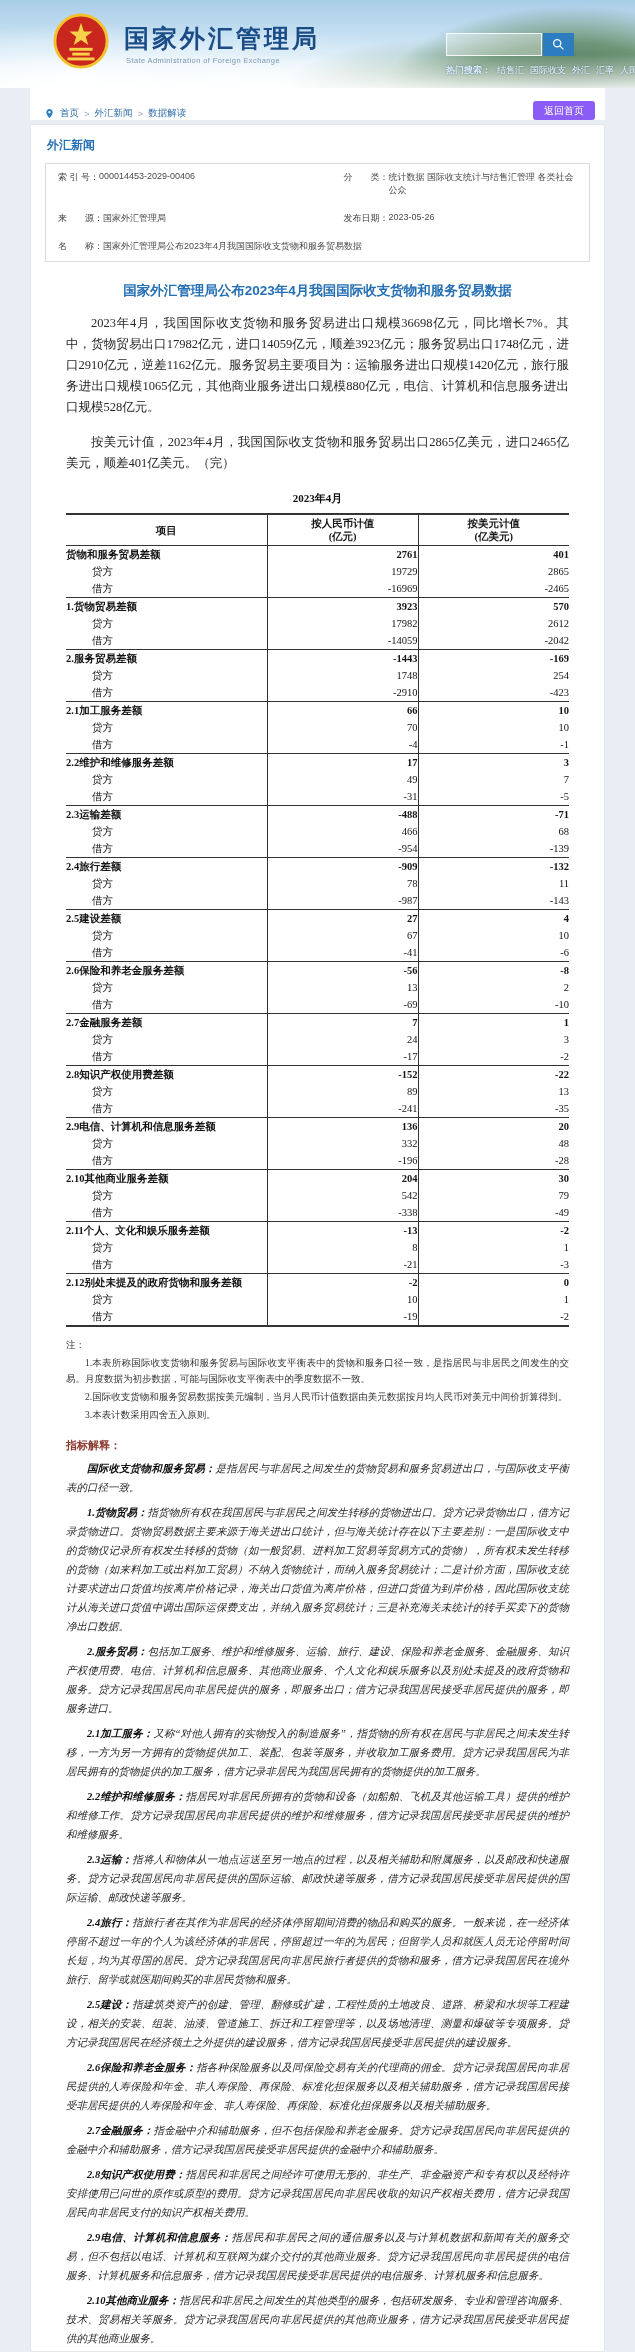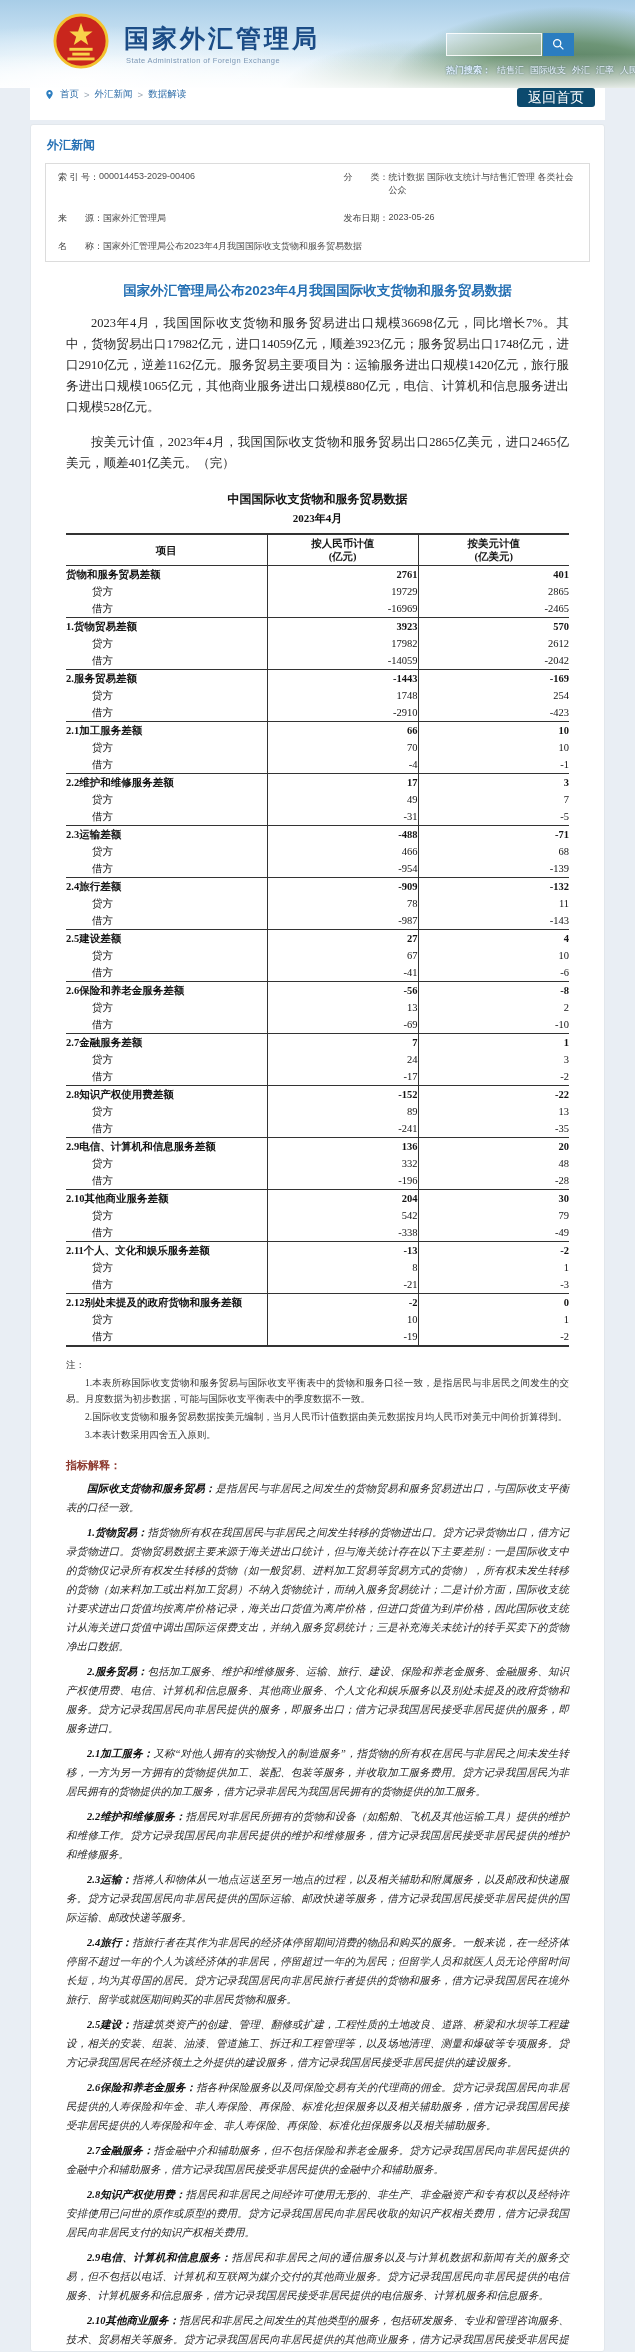--- a/index.html
+++ b/index.html
@@ -23,26 +23,26 @@
   .search-box input{width:100%;height:100%;border:0;background:transparent;outline:none;
       font-size:10px;color:#234;padding:0 6px;box-sizing:border-box;}
   .search-btn{position:absolute;left:543px;top:33px;width:31px;height:23px;background:#2b7dc0;
       display:flex;align-items:center;justify-content:center;cursor:pointer;}
   .hot-line{position:absolute;left:446px;top:64px;font-size:9px;color:#eaf4fd;
       text-shadow:0 0 2px rgba(10,50,90,.6);white-space:nowrap;}
   .hot-line .hot-label{font-weight:bold;color:#dcecfa;}
   .hot-word{margin-left:6px;cursor:pointer;}
   
   .breadcrumb-bar{position:absolute;top:88px;left:30px;width:575px;height:32px;background:#ffffff;
-      box-sizing:border-box;display:flex;align-items:flex-start;padding:0 10px 0 14px;}
+      box-sizing:border-box;display:flex;align-items:flex-end;padding:0 10px 0 14px;}
   .pin{width:11px;height:13px;margin-right:5px;flex:0 0 auto;}
   .crumbs{font-size:9.5px;color:#2e6da8;display:flex;align-items:center;gap:5px;flex:1;}
   .crumb{cursor:pointer;}
   .crumb-sep{color:#9aa7b4;}
-  .back-btn{background:#0c4a6e;color:#fff;font-size:14px;line-height:19px;height:19px;
+  .back-btn{background:#8b5cf6;color:#fff;font-size:10px;line-height:19px;height:19px;
       padding:0 11px;border-radius:3px;cursor:pointer;flex:0 0 auto;}
   
   .main-card{position:absolute;top:124px;left:30px;width:575px;height:2228px;background:#fff;
       border:1px solid #e2e7ec;border-radius:3px;box-sizing:border-box;padding:10px 14px;overflow:hidden;}
   .section-title{font-size:12px;font-weight:bold;color:#2570b4;margin:2px 0 9px 2px;}
   .meta-box{border:1px solid #dcdcdc;padding:7px 12px 8px;font-size:9px;color:#4a4a4a;}
   .meta-grid{display:grid;grid-template-columns:55% 45%;row-gap:15px;}
   .meta-cell{display:flex;}
   .meta-cell.full{grid-column:1 / span 2;}
   .m-label{color:#444;white-space:pre;flex:0 0 auto;}
@@ -151,21 +151,20 @@
   </div>
 
   <div class="article">
     <div class="article-title">国家外汇管理局公布2023年4月我国国际收支货物和服务贸易数据</div>
     <div id="paras">
         <p class="para">2023年4月，我国国际收支货物和服务贸易进出口规模36698亿元，同比增长7%。其中，货物贸易出口17982亿元，进口14059亿元，顺差3923亿元；服务贸易出口1748亿元，进口2910亿元，逆差1162亿元。服务贸易主要项目为：运输服务进出口规模1420亿元，旅行服务进出口规模1065亿元，其他商业服务进出口规模880亿元，电信、计算机和信息服务进出口规模528亿元。</p>
         <p class="para">按美元计值，2023年4月，我国国际收支货物和服务贸易出口2865亿美元，进口2465亿美元，顺差401亿美元。（完）</p>
       </div>
 
     <div class="table-wrap">
-      <div class="t-title">中国国际收支货物和服务贸易数据</div>
       <div class="t-sub">2023年4月</div>
       <table class="bop">
         <colgroup>
             <col style="width:40%">
             <col style="width:30%">
             <col style="width:30%">
           </colgroup>
         <thead>
           <tr>
             <th>项目</th>

